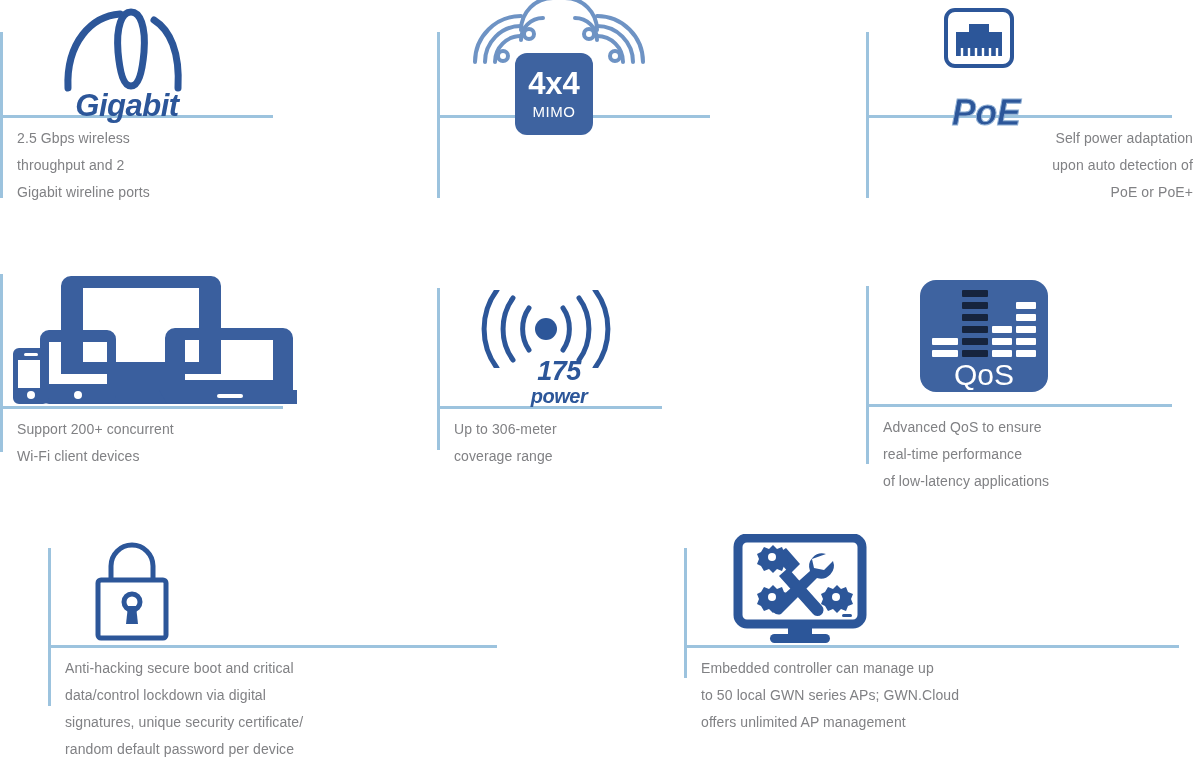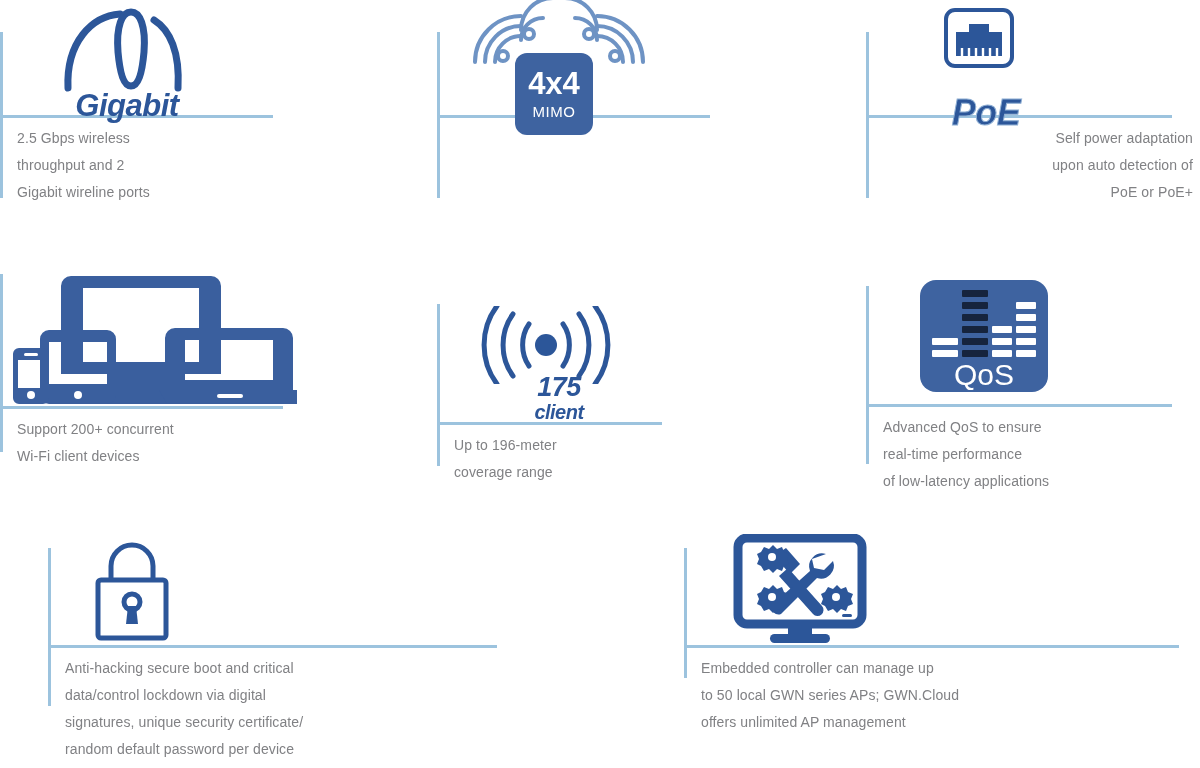--- a/index.html
+++ b/index.html
@@ -182,43 +182,43 @@
           <rect x="15" y="81" width="14" height="3" rx="1.5" fill="#ffffff"></rect>
           <circle cx="22" cy="123" r="4" fill="#ffffff"></circle>
         </g>
       </svg>
     </div>
 
     <div class="caption" style="left:17px; top:144px; width:310px;">Support 200+ concurrent
 Wi-Fi client devices</div>
   </div>
 
-  <div class="card" style="left:437px; top:304px; width:300px; height:200px;">
+  <div class="card" style="left:437px; top:288px; width:300px; height:200px;">
     <div class="vbar" style="top:0px; height:162px;"></div>
     <div class="hline" style="left:3px; top:118px; width:222px;"></div>
 
     <div class="icon-wrap" style="left:22px; top:-4px; width:200px; height:120px;">
       <svg width="130" height="78" viewBox="0 0 130 78" style="position:absolute; left:22px; top:6px;">
         <g fill="none" stroke="#2C5699" stroke-width="5" stroke-linecap="round">
           <path d="M48 18 A26 32 0 0 0 48 60"></path>
           <path d="M82 18 A26 32 0 0 1 82 60"></path>
           <path d="M32 8 A42 48 0 0 0 32 70"></path>
           <path d="M98 8 A42 48 0 0 1 98 70"></path>
           <path d="M16 0 A58 62 0 0 0 16 78"></path>
           <path d="M114 0 A58 62 0 0 1 114 78"></path>
         </g>
         <circle cx="65" cy="39" r="11" fill="#2C5699"></circle>
       </svg>
       <div style="position:absolute; left:0; top:74px; width:200px; text-align:center;">
         <div class="wordmark" style="font-size:27px;">175</div>
-        <div class="wordmark" style="font-size:20px; margin-top:1px;">client</div>
+        <div class="wordmark" style="font-size:20px; margin-top:1px;">power</div>
       </div>
     </div>
 
-    <div class="caption" style="left:17px; top:128px; width:290px;">Up to 196-meter
+    <div class="caption" style="left:17px; top:128px; width:290px;">Up to 306-meter
 coverage range</div>
   </div>
 
   <div class="card" style="left:866px; top:282px; width:334px; height:210px;">
     <div class="vbar" style="top:4px; height:178px;"></div>
     <div class="hline" style="left:3px; top:122px; width:303px;"></div>
 
     <div class="icon-wrap" style="left:18px; top:-2px; width:200px; height:120px;">
       <div class="badge" style="position:absolute; left:36px; top:0px; width:128px; height:112px; border-radius:16px; justify-content:flex-start;">
         <svg width="108" height="74" viewBox="0 0 108 74" style="margin-top:8px;">

